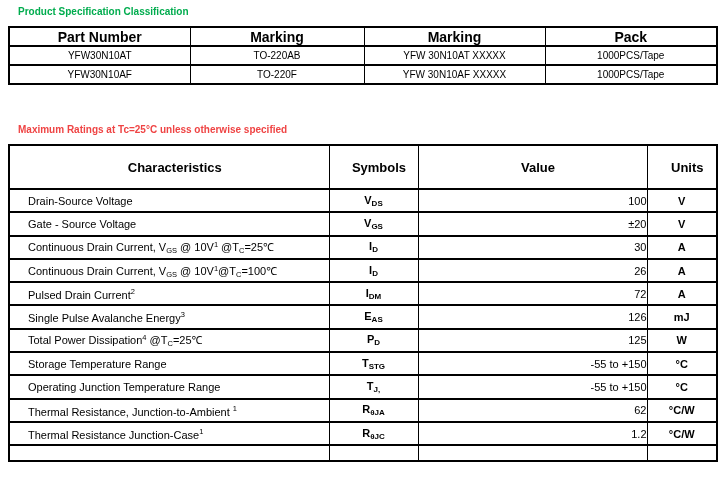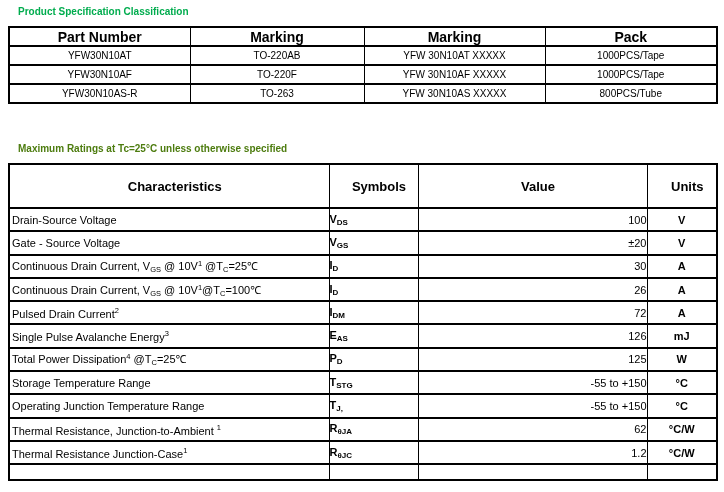--- a/index.html
+++ b/index.html
@@ -27,22 +27,22 @@
     padding: 0;
   }
 
   
   .t1 th { height: 17px; font-size: 14px; text-align: center; font-weight: bold; }
   .t1 td { height: 17px; font-size: 10px;  text-align: center; font-weight: normal; }
 
   
   .t2 th { height: 42px; font-size: 13px; text-align: center; font-weight: bold; padding-left: 11px; }
   .t2 td { height: 21.3px; font-size: 11px; }
-  .t2 td.char { text-align: left; padding-left: 2px; }
-  .t2 td.sym  { text-align: left; font-weight: bold; }
+  .t2 td.char { text-align: left; padding-left: 18px; }
+  .t2 td.sym  { text-align: center; font-weight: bold; }
   .t2 td.val  { text-align: right; }
   .t2 td.unit { text-align: center; font-weight: bold; }
 
   .sup   { font-size: 7.5px; vertical-align: 4.5px; }
   .subsm { font-size: 7.5px; vertical-align: -2px; }
   .sym .subsm { font-size: 8px; font-weight: bold; }
 
   .clip-row td { height: 14px; border-bottom: none; }
 </style>
 </head>
@@ -73,30 +73,24 @@
           <td>TO-220AB</td>
           <td>YFW 30N10AT XXXXX</td>
           <td>1000PCS/Tape</td>
         </tr>
         <tr>
           <td>YFW30N10AF</td>
           <td>TO-220F</td>
           <td>YFW 30N10AF XXXXX</td>
           <td>1000PCS/Tape</td>
         </tr>
-        <tr>
-          <td>YFW30N10AS-R</td>
-          <td>TO-263</td>
-          <td>YFW 30N10AS XXXXX</td>
-          <td>800PCS/Tube</td>
-        </tr>
       </tbody>
   </table>
 
-  <div class="green-title title2" style="color: #4d7c0f;">Maximum Ratings at Tc=25°C unless otherwise specified</div>
+  <div class="green-title title2" style="color: #ef4444;">Maximum Ratings at Tc=25°C unless otherwise specified</div>
 
   <table class="t2">
     <colgroup>
       <col style="width:320px">
         <col style="width:89px">
       <col style="width:229px">
         <col style="width:70px">
     </colgroup>
     <thead>
       <tr>

